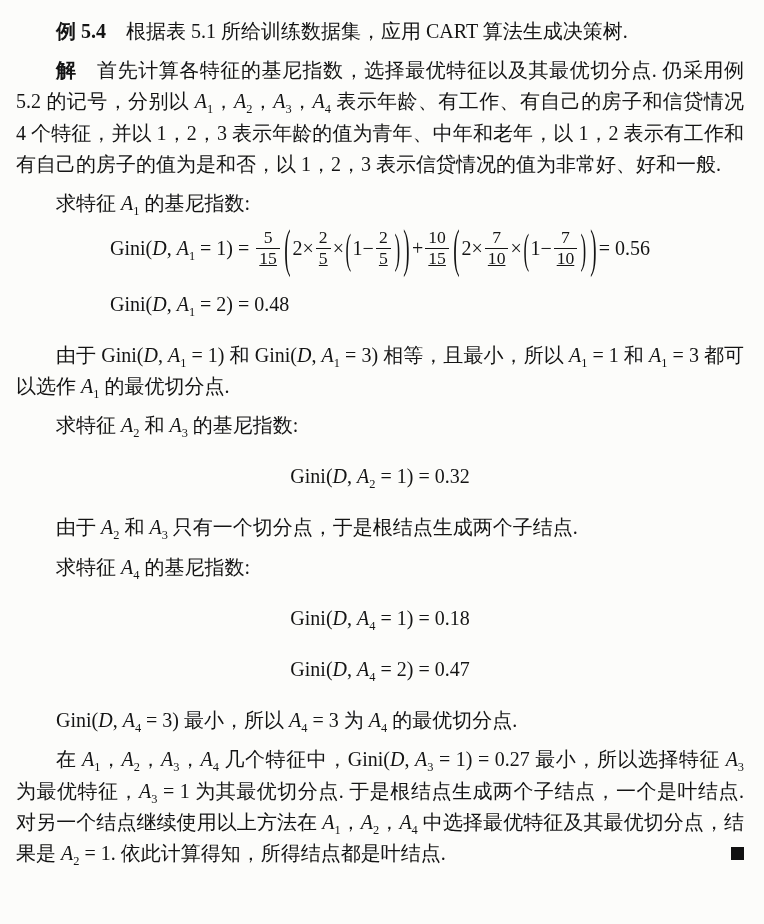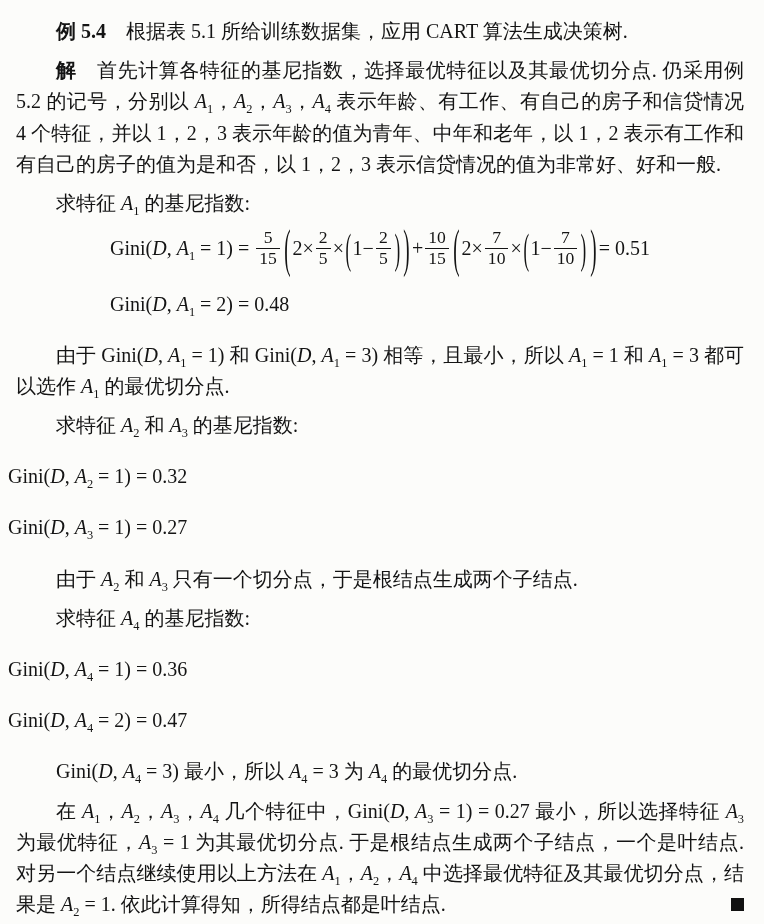--- a/index.html
+++ b/index.html
@@ -17,40 +17,40 @@
   p.para {
     text-indent: 2em;
     text-align: justify;
     margin: 8px;
   }
   b { font-weight: 700; }
   .mi { font-style: italic; }
   sub { font-size: 0.62em; line-height: 0; }
   .mathblock { margin: 9px 0; }
   .mathblock.left { padding-left: 102px; }
-  .mathblock.center { }
+  .mathblock.center { text-align: center; }
   .eqline { margin: 20px 0; }
   .eqline.big {
     display: flex;
     align-items: center;
     flex-wrap: nowrap;
     margin: 4px 0 8px 0;
   }
   .eqline.big > span { white-space: pre; }
   .frac {
     display: inline-flex;
     flex-direction: column;
     vertical-align: middle;
     text-align: center;
     font-size: 0.88em;
     line-height: 1.12;
     margin: 0 2px;
   }
   .frac .fn { display: block; border-bottom: 1.6px solid currentColor; padding: 0 3px; }
-  .frac .fd { display: block; padding: 0 3px; }
+  .frac .fd { display: block; padding: 0 3px; text-decoration: underline; }
   .paren {
     display: inline-block;
     vertical-align: middle;
     font-weight: 400;
     line-height: 1;
   }
   .paren.s1 { transform: scaleY(2.1) scaleX(0.85); margin: 0 1px; }
   .paren.s2 { transform: scaleY(2.6) scaleX(0.95); margin: 0 2px; }
   .qed {
     float: right;
@@ -92,40 +92,39 @@
         <span class="frac"><span class="fn">10</span><span class="fd">15</span></span>
         <span class="paren s2">(</span>
         <span>2×</span>
         <span class="frac"><span class="fn">7</span><span class="fd">10</span></span>
         <span>×</span>
         <span class="paren s1">(</span>
         <span>1−</span>
         <span class="frac"><span class="fn">7</span><span class="fd">10</span></span>
         <span class="paren s1">)</span>
         <span class="paren s2">)</span>
-        <span>= 0.51</span>
+        <span>= 0.56</span>
       </div>
     <div class="eqline"><span>Gini(</span><i class="mi">D</i><span>, </span><span class="msub"><i class="mi">A</i><sub>1</sub></span><span> = 2) = 0.48</span></div>
   </div>
 
   <p class="para"><span>由于 Gini(</span><i class="mi">D</i><span>, </span><span class="msub"><i class="mi">A</i><sub>1</sub></span><span> = 1) 和 Gini(</span><i class="mi">D</i><span>, </span><span class="msub"><i class="mi">A</i><sub>1</sub></span><span> = 3) 相等，且最小，所以 </span><span class="msub"><i class="mi">A</i><sub>1</sub></span><span> = 1 和 </span><span class="msub"><i class="mi">A</i><sub>1</sub></span><span> = 3 都可以选作 </span><span class="msub"><i class="mi">A</i><sub>1</sub></span><span> 的最优切分点.</span></p>
 
   <p class="para"><span>求特征 </span><span class="msub"><i class="mi">A</i><sub>2</sub></span><span> 和 </span><span class="msub"><i class="mi">A</i><sub>3</sub></span><span> 的基尼指数:</span></p>
 
   <div class="mathblock center">
     <div class="eqline"><span>Gini(</span><i class="mi">D</i><span>, </span><span class="msub"><i class="mi">A</i><sub>2</sub></span><span> = 1) = 0.32</span></div>
-    <div class="eqline"><span>Gini(</span><i class="mi">D</i><span>, </span><span class="msub"><i class="mi">A</i><sub>3</sub></span><span> = 1) = 0.27</span></div>
   </div>
 
   <p class="para"><span>由于 </span><span class="msub"><i class="mi">A</i><sub>2</sub></span><span> 和 </span><span class="msub"><i class="mi">A</i><sub>3</sub></span><span> 只有一个切分点，于是根结点生成两个子结点.</span></p>
 
   <p class="para"><span>求特征 </span><span class="msub"><i class="mi">A</i><sub>4</sub></span><span> 的基尼指数:</span></p>
 
   <div class="mathblock center">
-    <div class="eqline"><span>Gini(</span><i class="mi">D</i><span>, </span><span class="msub"><i class="mi">A</i><sub>4</sub></span><span> = 1) = 0.36</span></div>
+    <div class="eqline"><span>Gini(</span><i class="mi">D</i><span>, </span><span class="msub"><i class="mi">A</i><sub>4</sub></span><span> = 1) = 0.18</span></div>
     <div class="eqline"><span>Gini(</span><i class="mi">D</i><span>, </span><span class="msub"><i class="mi">A</i><sub>4</sub></span><span> = 2) = 0.47</span></div>
   </div>
 
   <p class="para"><span>Gini(</span><i class="mi">D</i><span>, </span><span class="msub"><i class="mi">A</i><sub>4</sub></span><span> = 3) 最小，所以 </span><span class="msub"><i class="mi">A</i><sub>4</sub></span><span> = 3 为 </span><span class="msub"><i class="mi">A</i><sub>4</sub></span><span> 的最优切分点.</span></p>
 
   <p class="para"><span>在 </span><span class="msub"><i class="mi">A</i><sub>1</sub></span><span>，</span><span class="msub"><i class="mi">A</i><sub>2</sub></span><span>，</span><span class="msub"><i class="mi">A</i><sub>3</sub></span><span>，</span><span class="msub"><i class="mi">A</i><sub>4</sub></span><span> 几个特征中，Gini(</span><i class="mi">D</i><span>, </span><span class="msub"><i class="mi">A</i><sub>3</sub></span><span> = 1) = 0.27 最小，所以选择特征 </span><span class="msub"><i class="mi">A</i><sub>3</sub></span><span> 为最优特征，</span><span class="msub"><i class="mi">A</i><sub>3</sub></span><span> = 1 为其最优切分点. 于是根结点生成两个子结点，一个是叶结点. 对另一个结点继续使用以上方法在 </span><span class="msub"><i class="mi">A</i><sub>1</sub></span><span>，</span><span class="msub"><i class="mi">A</i><sub>2</sub></span><span>，</span><span class="msub"><i class="mi">A</i><sub>4</sub></span><span> 中选择最优特征及其最优切分点，结果是 </span><span class="msub"><i class="mi">A</i><sub>2</sub></span><span> = 1. 依此计算得知，所得结点都是叶结点.</span><span class="qed"></span></p>
 
 
 </main>
 

